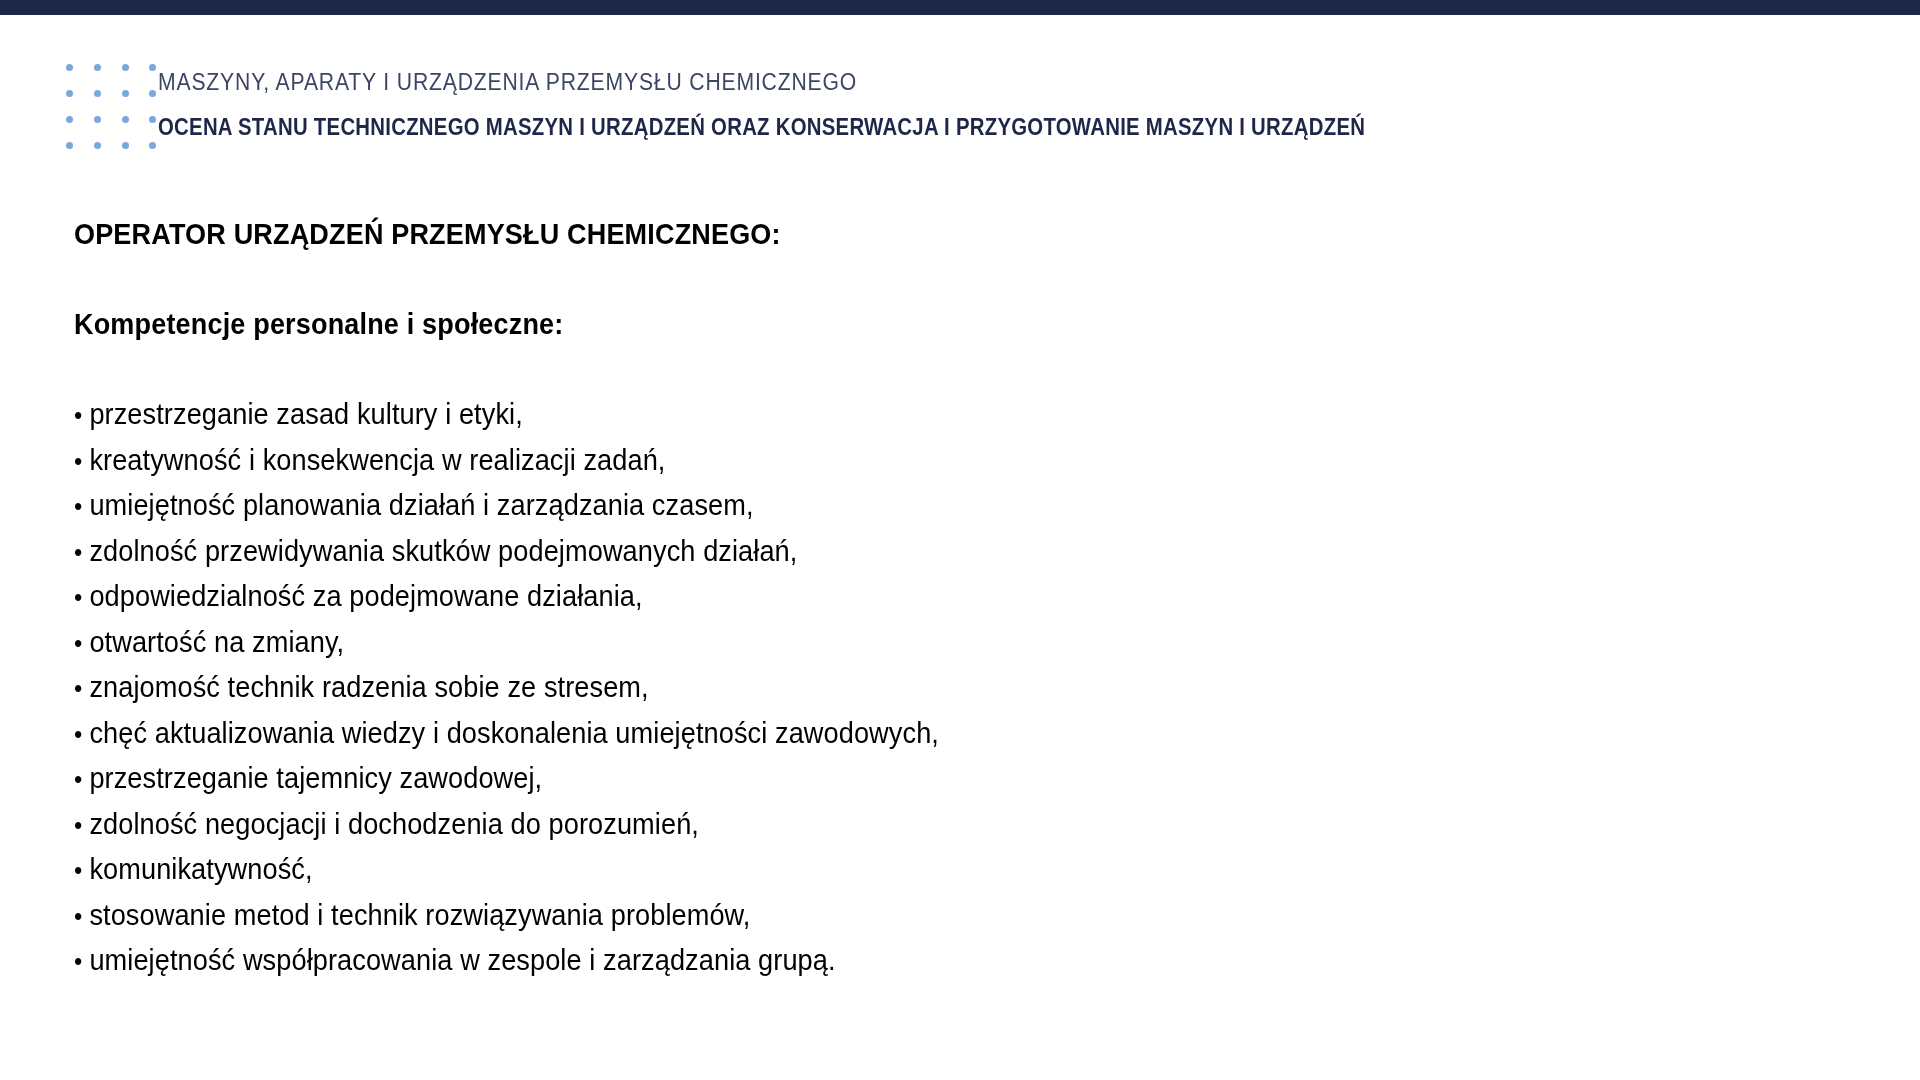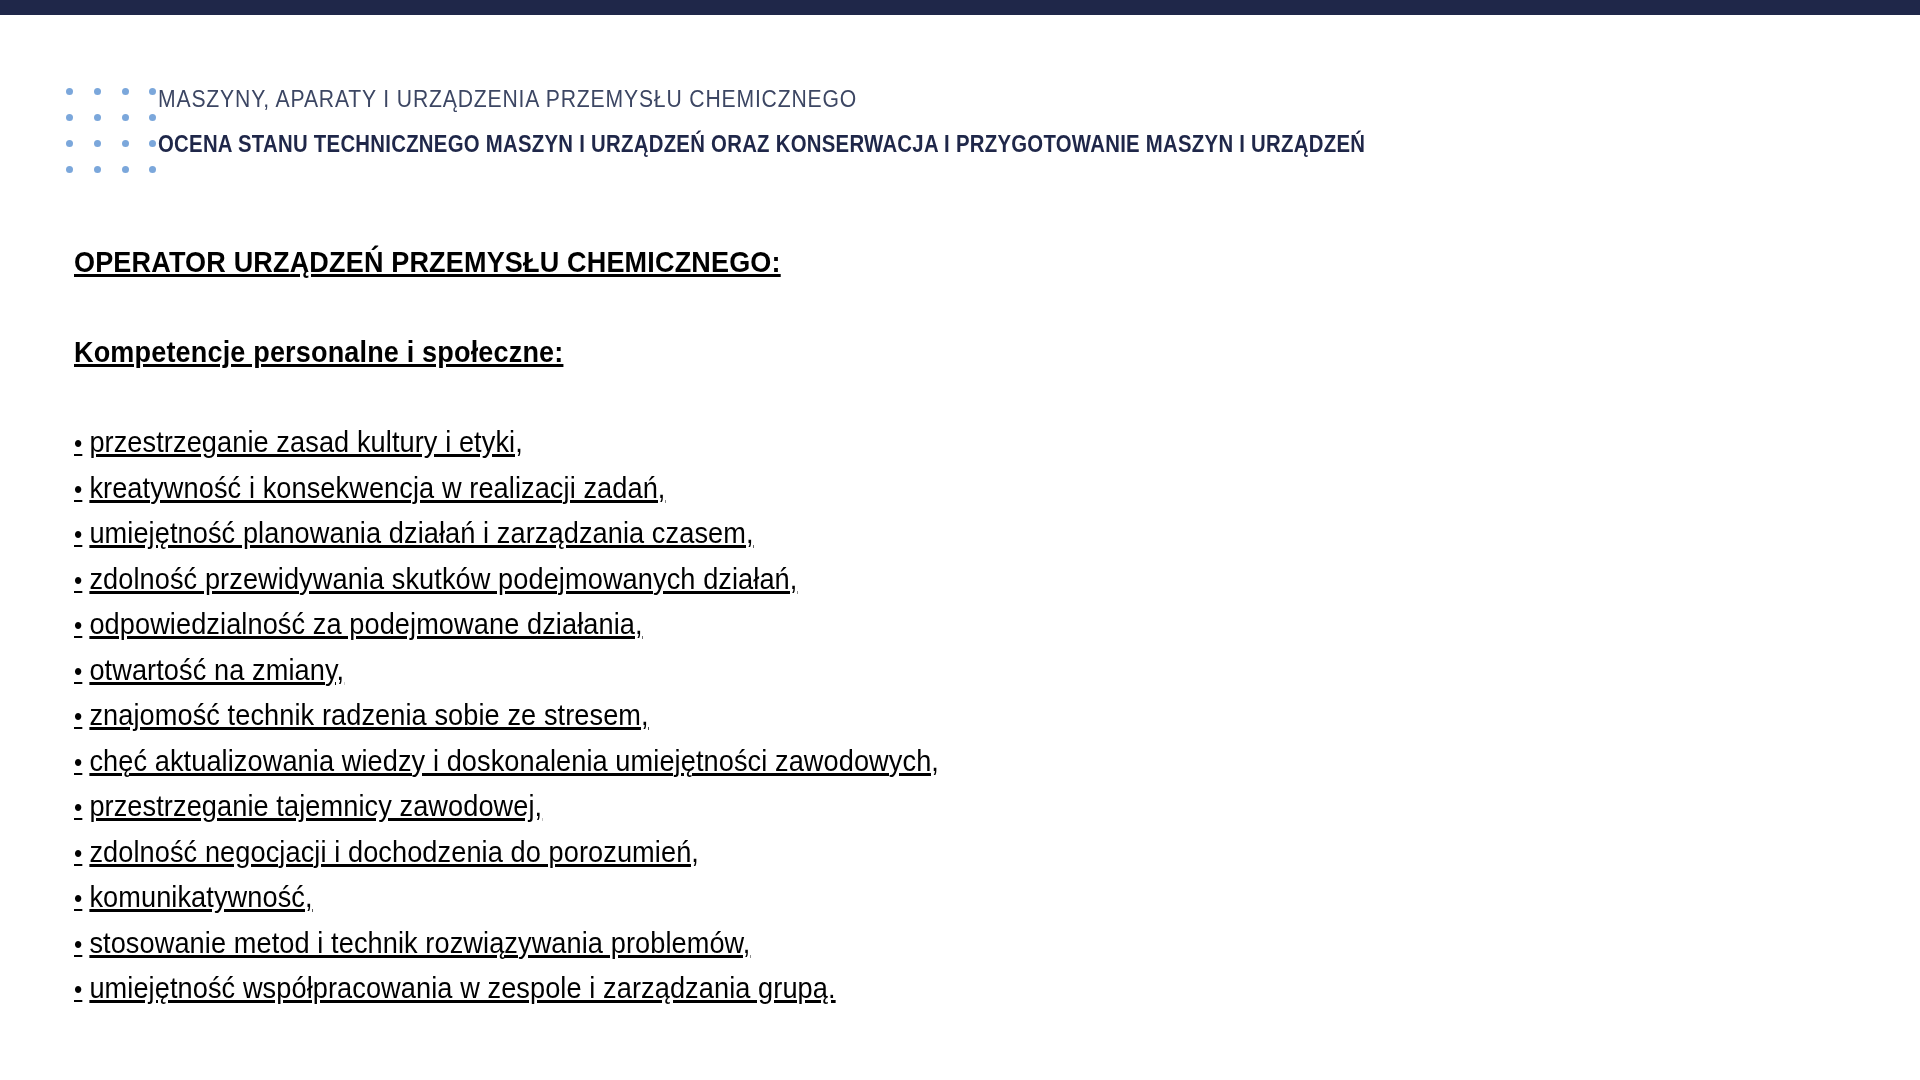--- a/index.html
+++ b/index.html
@@ -28,22 +28,21 @@
   
   .header {
     position: absolute;
     top: 58px;
     left: 72px;
     width: 1790px;
   }
 
   .header-row {
     display: flex;
-    align-items: flex-start;
-    margin-top: 24px;
+    align-items: center;
   }
 
   .dot-grid {
     width: 92px;
     flex: 0 0 92px;
     padding-top: 6px;
     display: grid;
     grid-template-columns: repeat(4, 1fr);
     grid-template-rows: repeat(4, 1fr);
     gap: 19px 19px;
@@ -83,24 +82,23 @@
     white-space: nowrap;
     transform: scaleX(0.885);
     transform-origin: left center;
     line-height: 30px;
     margin-top: 15px;
   }
 
   
   .body-block {
     position: absolute;
-    top: 244px;
+    top: 216px;
     left: 74px;
     width: 1800px;
-    text-decoration: underline;
   }
 
   .body-title {
     font-size: 30px;
     font-weight: 700;
     color: #000000;
     line-height: 36px;
     white-space: nowrap;
     transform: scaleX(0.90);
     transform-origin: left center;

